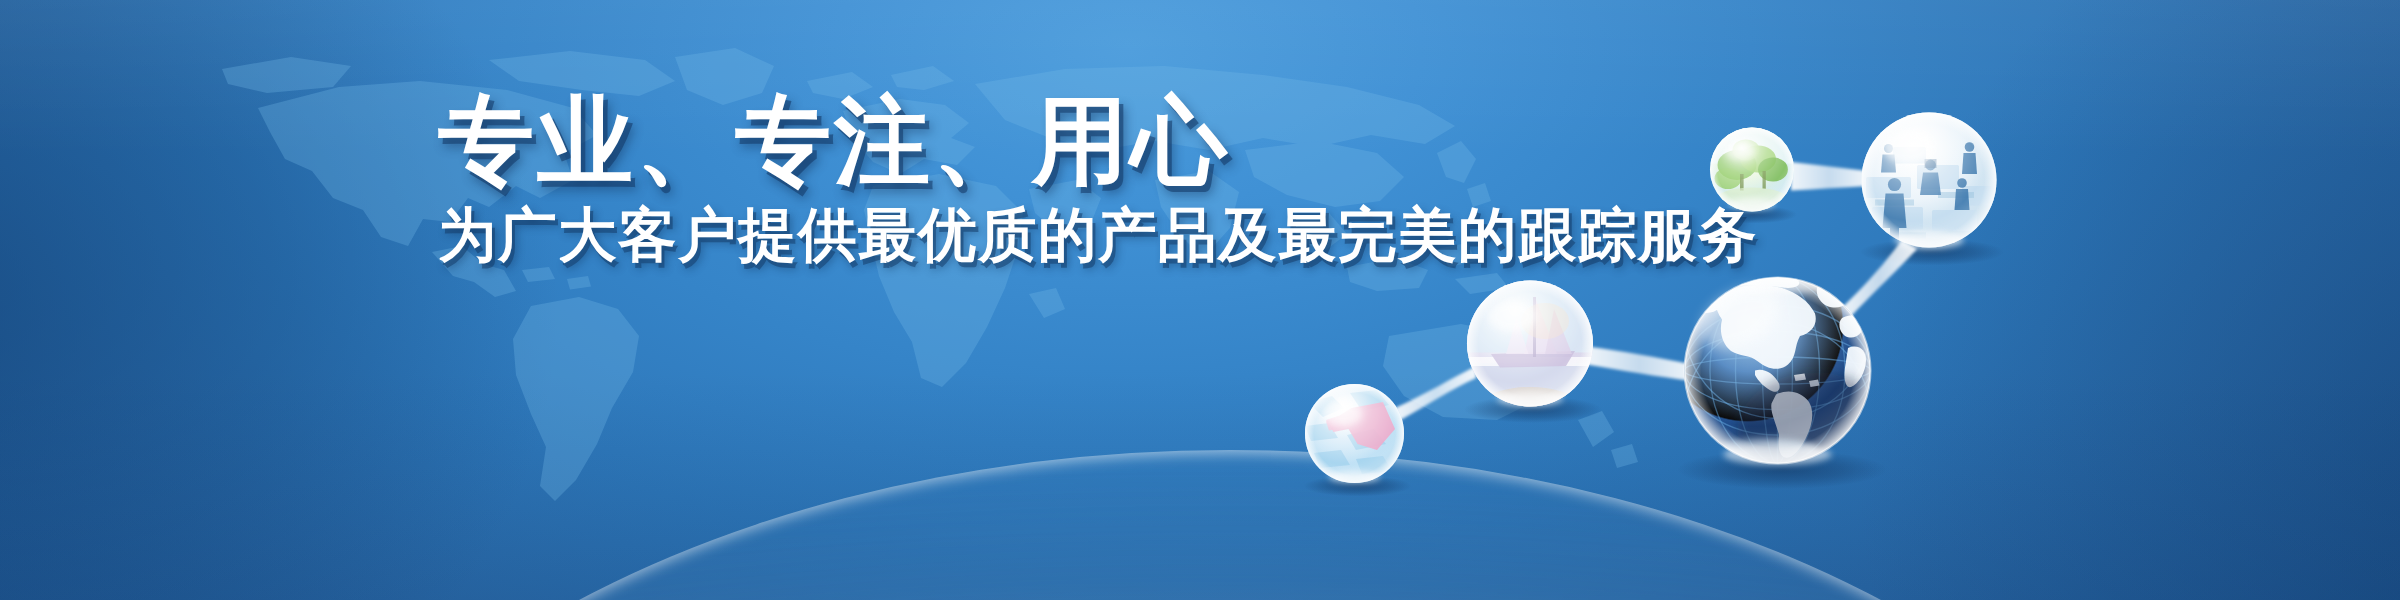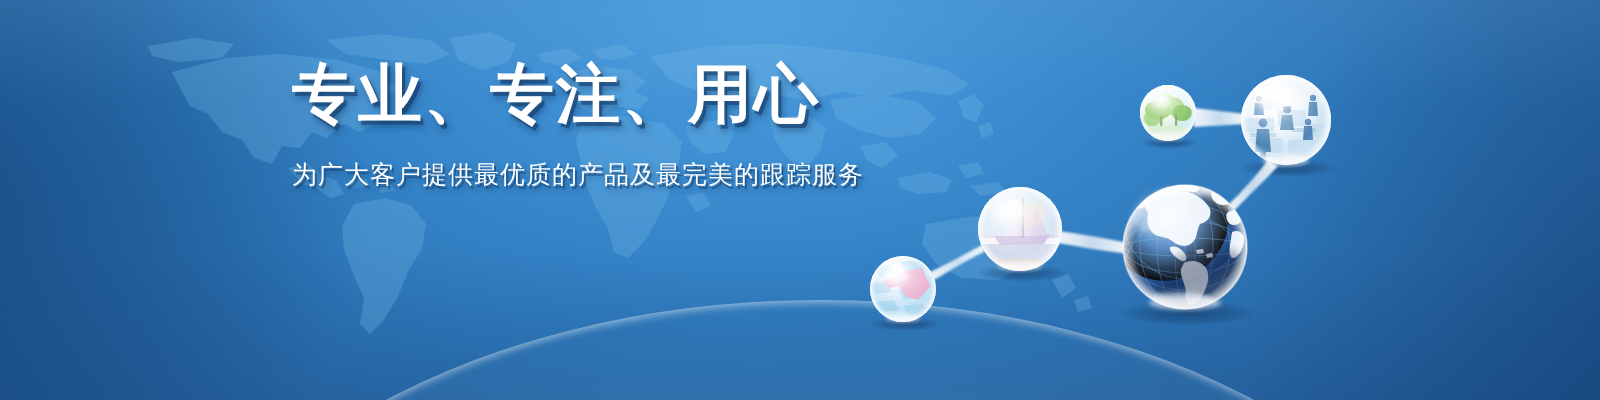--- a/index.html
+++ b/index.html
@@ -111,24 +111,24 @@
     line-height: 72px;
     font-weight: bold;
     color: #ffffff;
     letter-spacing: 2px;
     white-space: nowrap;
     text-shadow:
       3px 4px 0px rgba(18,55,100,0.55),
       4px 6px 7px rgba(10,40,80,0.45);
   }
   .subline {
-    margin-top: 24px;
-    font-size: 25px;
+    margin-top: 8px;
+    font-size: 39px;
     line-height: 40px;
-    font-weight: normal;
+    font-weight: bold;
     color: #ffffff;
     letter-spacing: 1px;
     white-space: nowrap;
     text-shadow:
       2px 3px 0px rgba(18,55,100,0.50),
       3px 4px 6px rgba(10,40,80,0.42);
   }
 
   
   .cluster {

